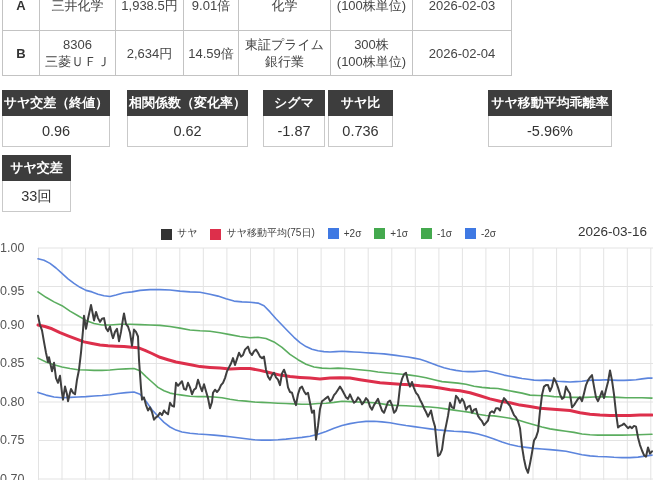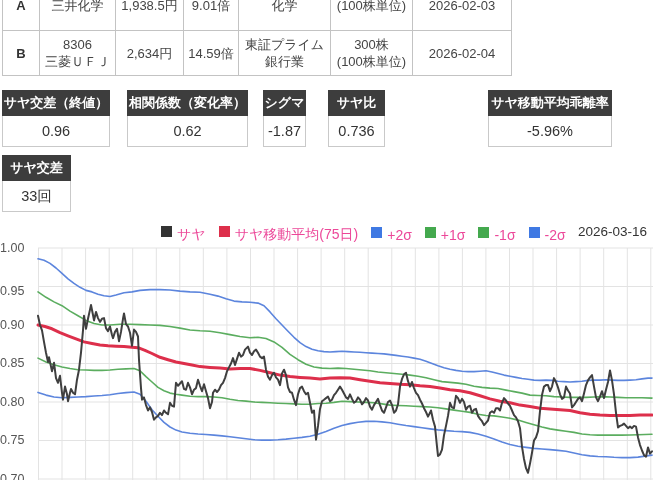--- a/index.html
+++ b/index.html
@@ -14,28 +14,28 @@
   .stock-table .rowlabel{font-weight:bold;color:#333;}
   .stock-table .l{display:block;}
   
   .badge{position:absolute;}
   .badge .hd{background:#3d3d3d;color:#fff;font-weight:bold;font-size:13px;height:26px;
              line-height:26px;text-align:center;white-space:nowrap;overflow:hidden;}
   .badge .bd{border:1px solid #c9c9c9;border-top:none;background:#fff;color:#333;
              height:30px;line-height:30px;text-align:center;font-size:14.5px;}
   .b1{left:2px;top:90px;width:108px;}
   .b2{left:127px;top:90px;width:121px;border-radius:28px;}
-  .b3{left:263px;top:90px;width:43px;}
-  .b4{left:328px;top:90px;width:57px;}
+  .b3{left:263px;top:90px;width:62px;}
+  .b4{left:328px;top:90px;width:65px;}
   .b5{left:390px;top:90px;width:85px;}
   .b6{left:488px;top:90px;width:124px;border-radius:25px;}
   .b7{left:2px;top:155px;width:69px;}
   
   .legend{position:absolute;left:161px;top:226px;display:flex;align-items:center;}
-  .leg-item{display:flex;align-items:flex-start;margin-right:13px;font-size:14px;color:#ec4899;white-space:nowrap;}
+  .leg-item{display:flex;align-items:flex-end;margin-right:13px;font-size:10px;color:#404040;white-space:nowrap;}
   .sw{width:11px;height:11px;margin-right:5px;display:inline-block;}
   .chart-date{position:absolute;top:224px;right:6px;font-size:13.5px;color:#333;}
   
   .ylabel{position:absolute;left:0;width:33px;text-align:left;font-size:12.5px;color:#555;
           height:16px;line-height:16px;}
   .yl0{top:240px;} .yl1{top:267px;margin-top:16px;} .yl2{top:317px;} .yl3{top:355px;}
   .yl4{top:394px;} .yl5{top:432px;} .yl6{top:471px;}
   #chart-svg{position:absolute;left:0;top:243px;}
 </style>
 </head>

